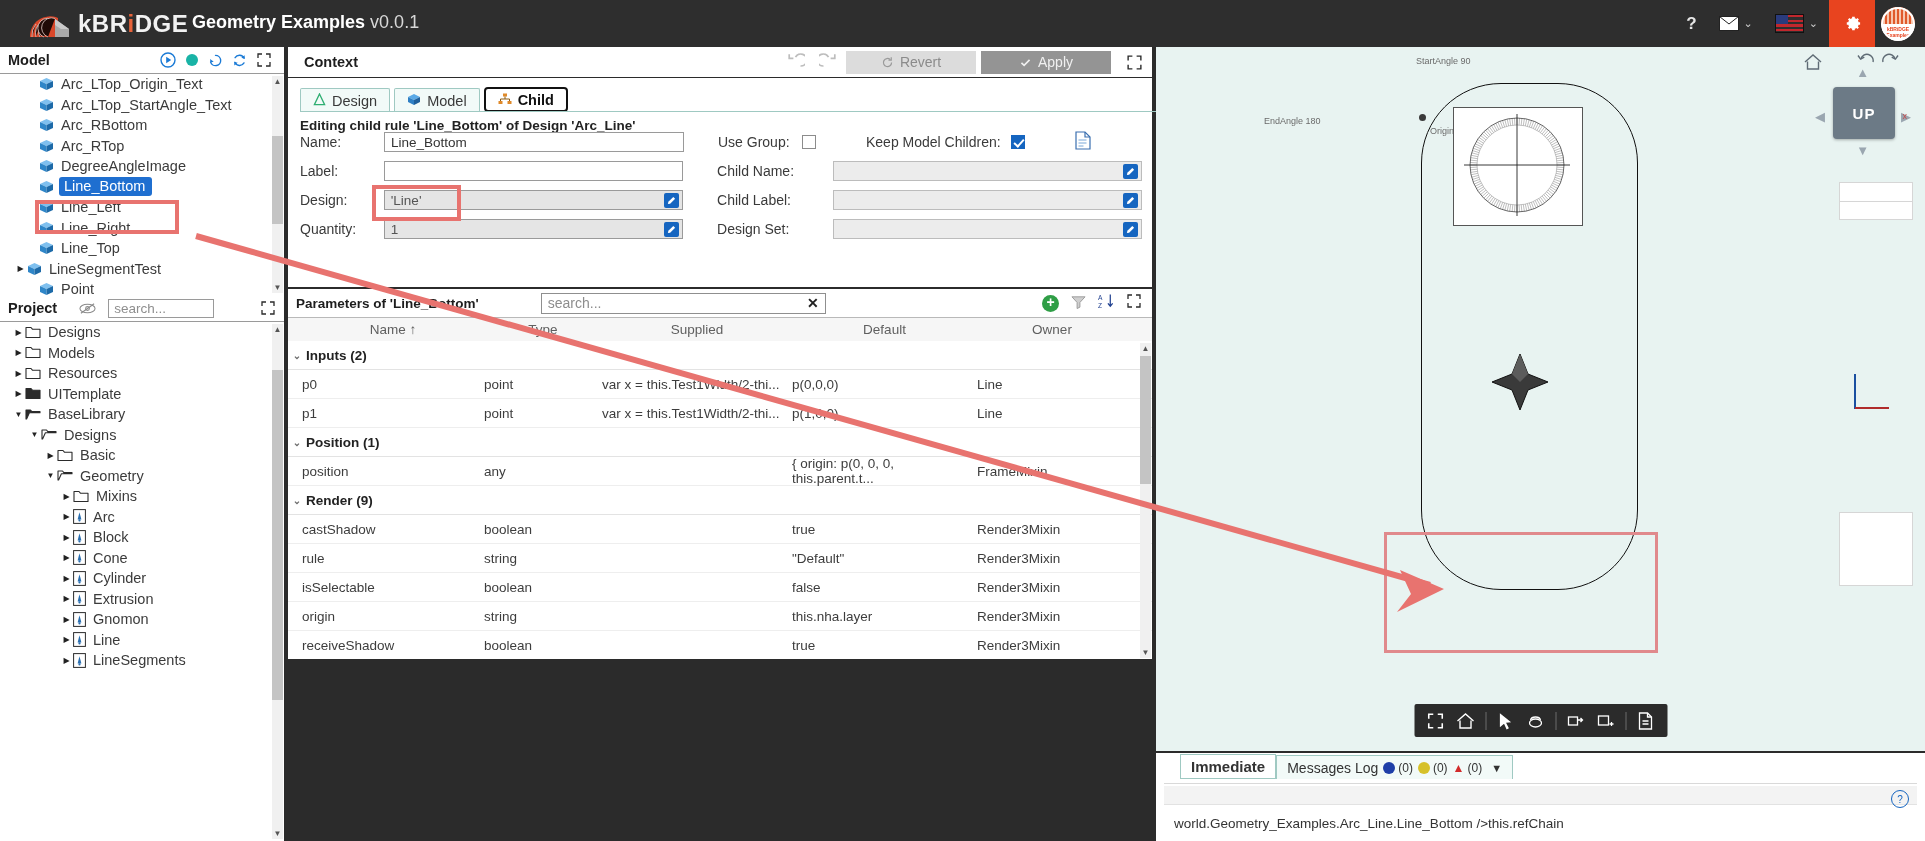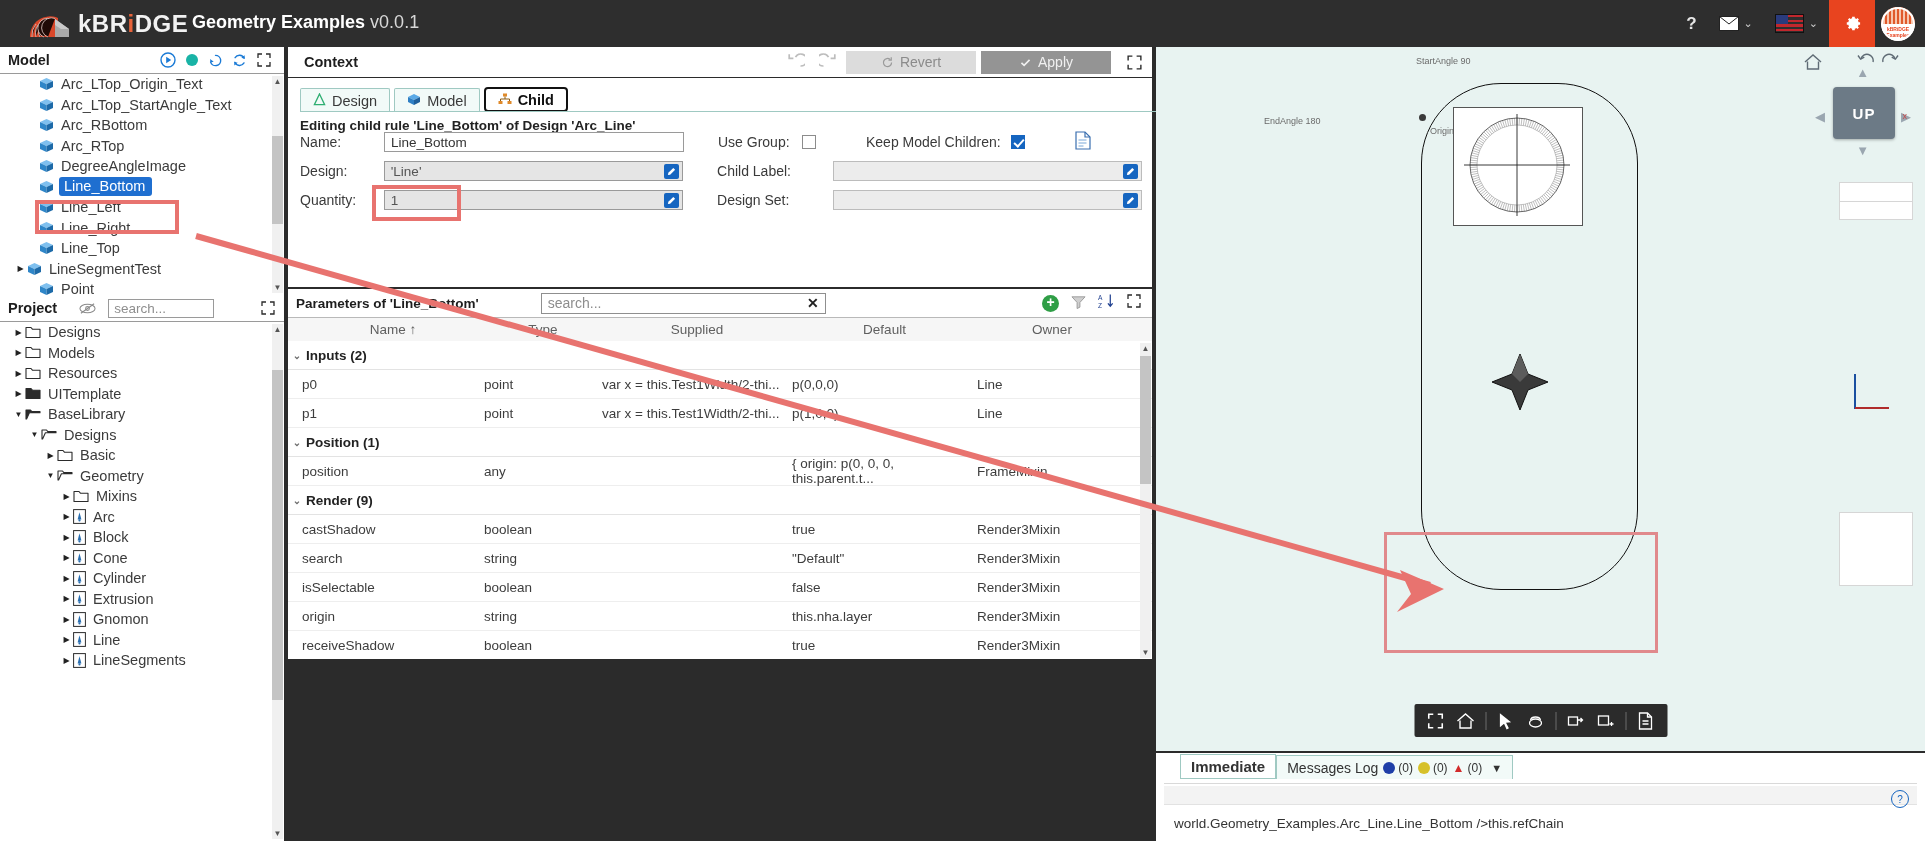--- a/index.html
+++ b/index.html
@@ -594,20 +594,35 @@
         <span class="flabel" style="width:auto;margin-left:50px;">Keep Model Children:</span>
         <span class="chkbox on" style="margin-left:10px;"></span>
         <span style="margin-left:50px;">
           <svg width="16" height="19" viewBox="0 0 16 19">
               <path d="M1 1h9l5 5v12H1z" fill="#fff" stroke="#3a6fb0" stroke-width="1.2"></path>
               <path d="M10 1v5h5" fill="none" stroke="#3a6fb0" stroke-width="1.2"></path>
               <path d="M3.5 9h8M3.5 12h8M3.5 15h5" stroke="#7aa8d8" stroke-width="1"></path>
             </svg></span>
       </div>
       <div class="frow">
+        <span class="flabel">Label:</span>
+        <span class="finput" style="width:300px;">
+            <span></span>
+          </span>
+        <span class="flabel" style="width:84px;margin-left:34px;">Child Name:</span>
+        <span class="finput gray" style="width:310px;margin-left:32px;">
+          <span></span>
+          <span class="pencil">
+              <svg width="9" height="9" viewBox="0 0 10 10">
+                <path d="M7 1 9 3 3.5 8.5 1 9 1.5 6.5Z"></path>
+              </svg>
+            </span>
+        </span>
+      </div>
+      <div class="frow">
         <span class="flabel">Design:</span>
         <span class="finput readonly" style="width:300px;">
           <span>'Line'</span>
           <span class="pencil">
               <svg width="9" height="9" viewBox="0 0 10 10">
                 <path d="M7 1 9 3 3.5 8.5 1 9 1.5 6.5Z"></path>
               </svg>
             </span>
         </span>
         <span class="flabel" style="width:84px;margin-left:34px;">Child Label:</span>
@@ -707,21 +722,21 @@
           <span>Render (9)</span>
         </div>
         <div class="trow">
           <span class="c-name">castShadow</span>
           <span class="c-type">boolean</span>
           <span class="c-sup"></span>
           <span class="c-def">true</span>
           <span class="c-own">Render3Mixin</span>
         </div>
         <div class="trow">
-          <span class="c-name">search</span>
+          <span class="c-name">rule</span>
           <span class="c-type">string</span>
           <span class="c-sup"></span>
           <span class="c-def">"Default"</span>
           <span class="c-own">Render3Mixin</span>
         </div>
         <div class="trow">
           <span class="c-name">isSelectable</span>
           <span class="c-type">boolean</span>
           <span class="c-sup"></span>
           <span class="c-def">false</span>

